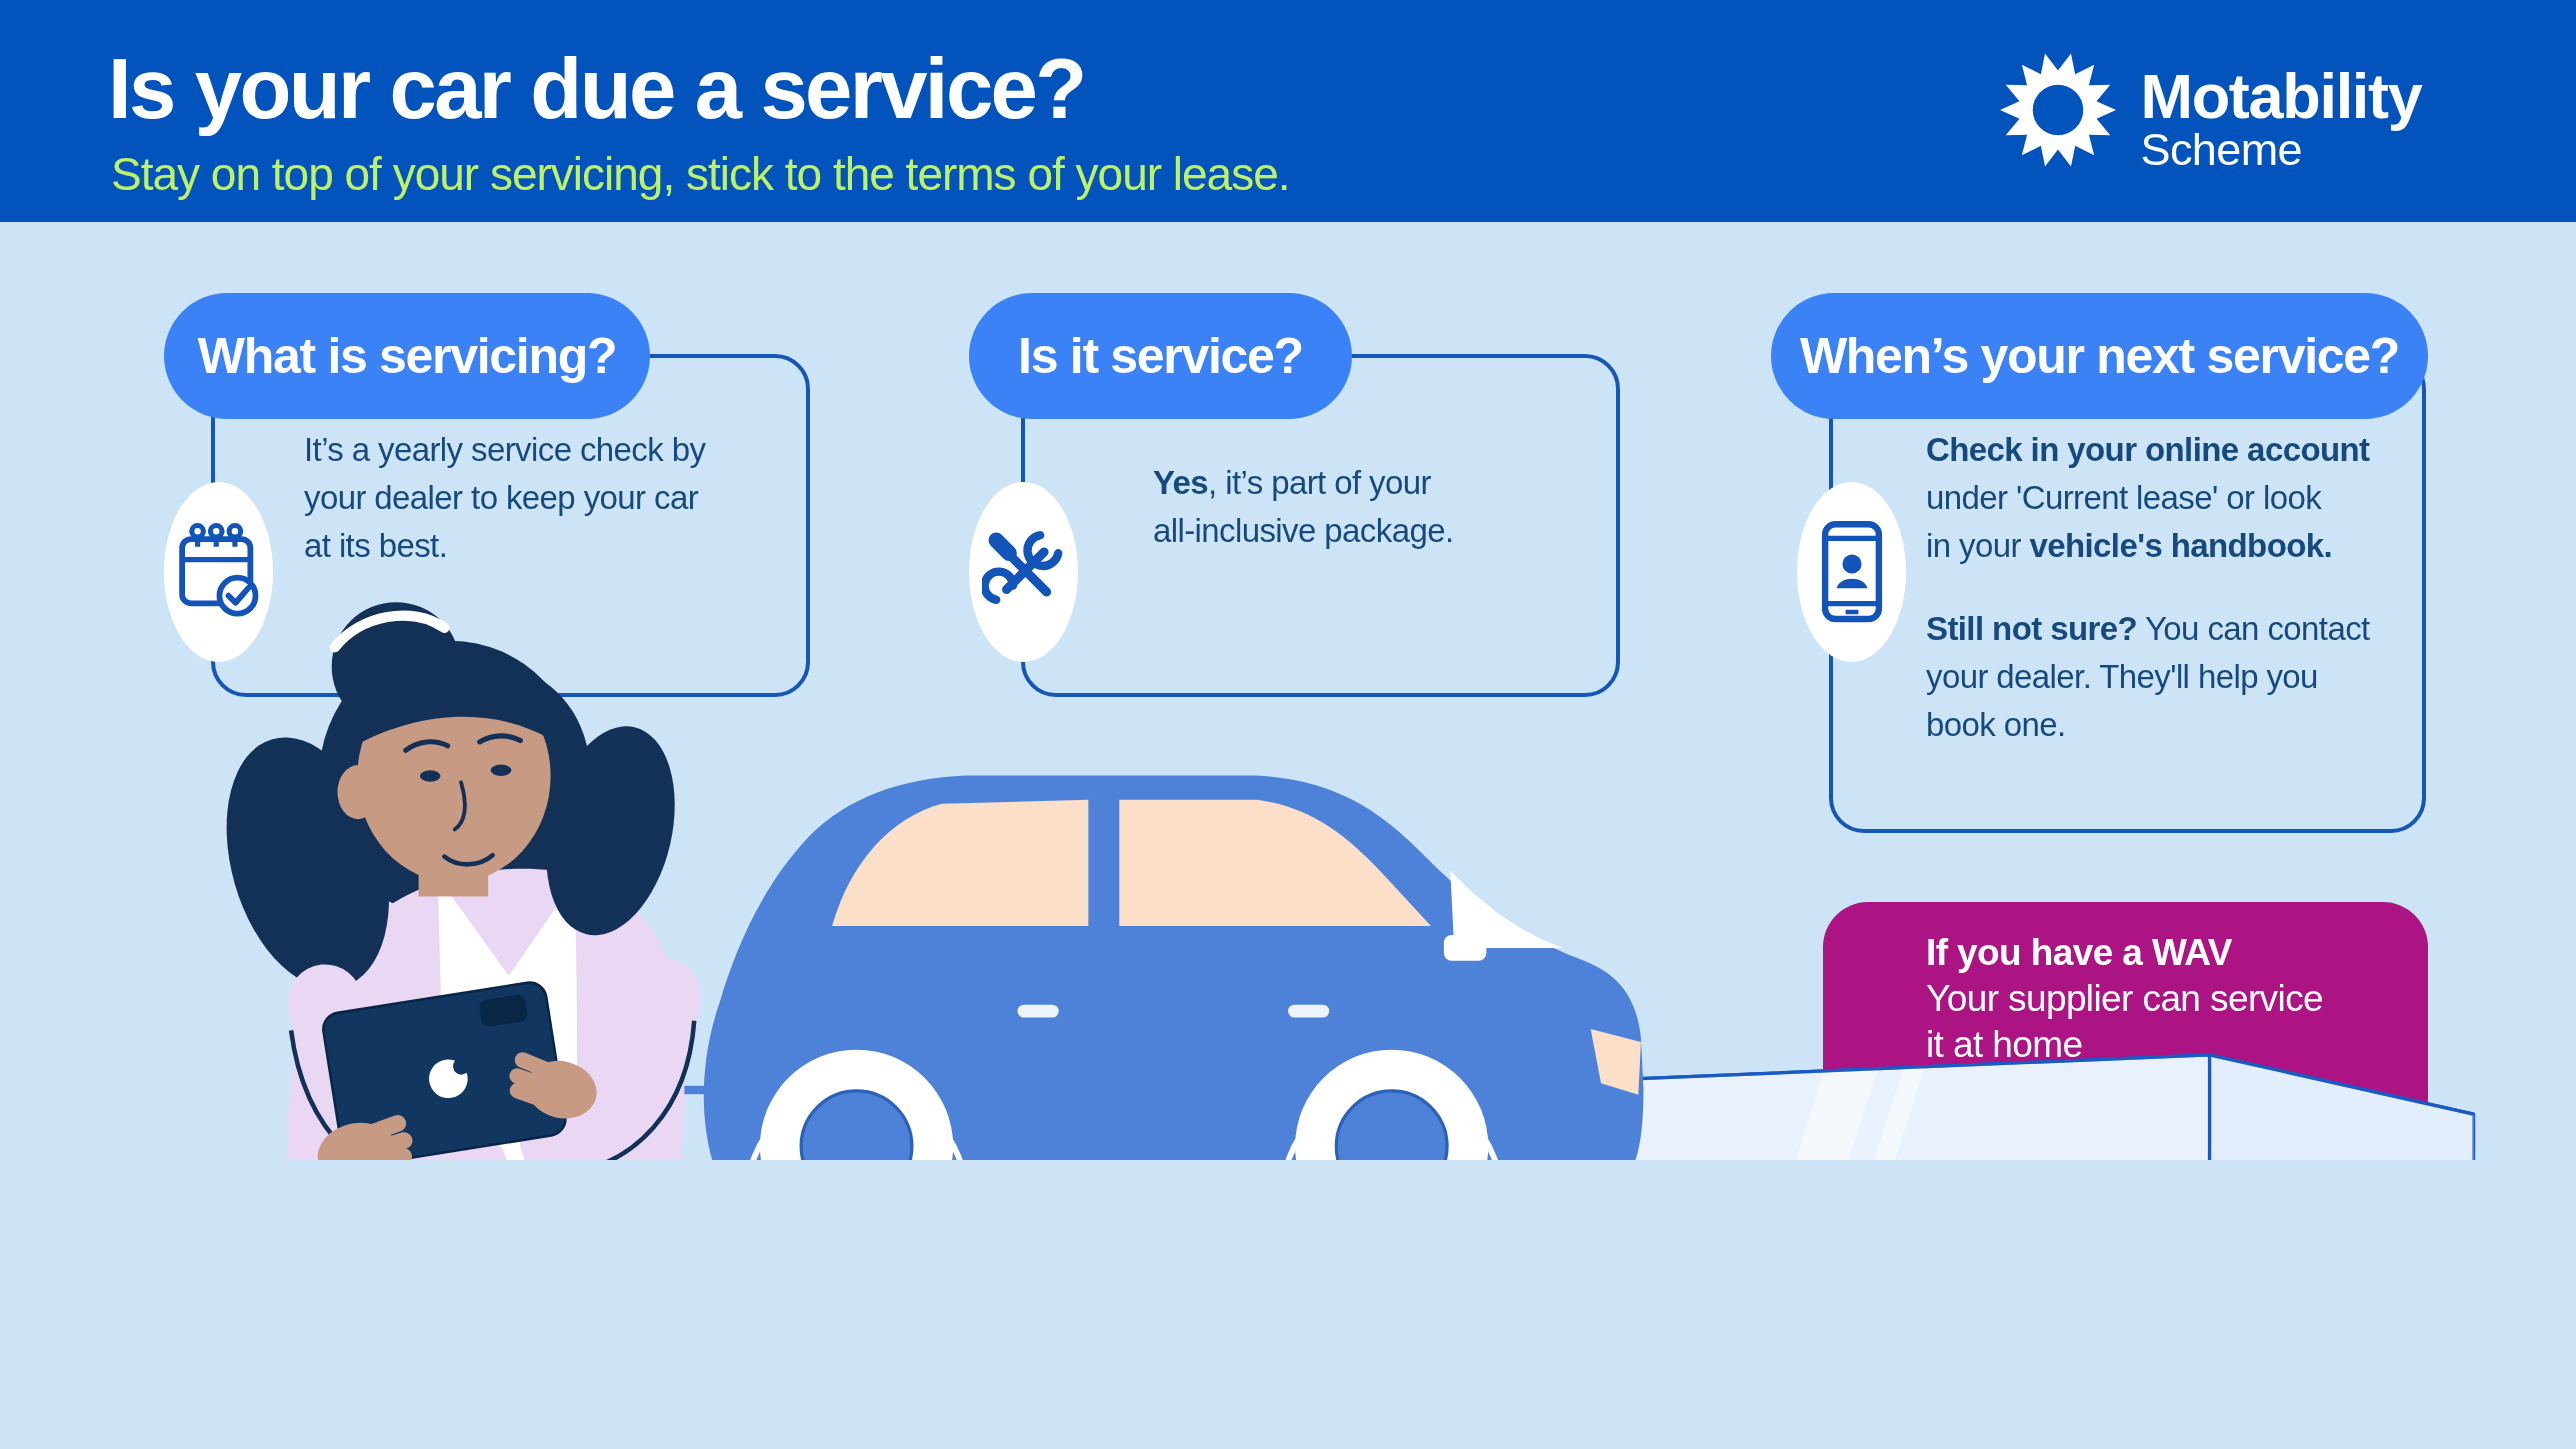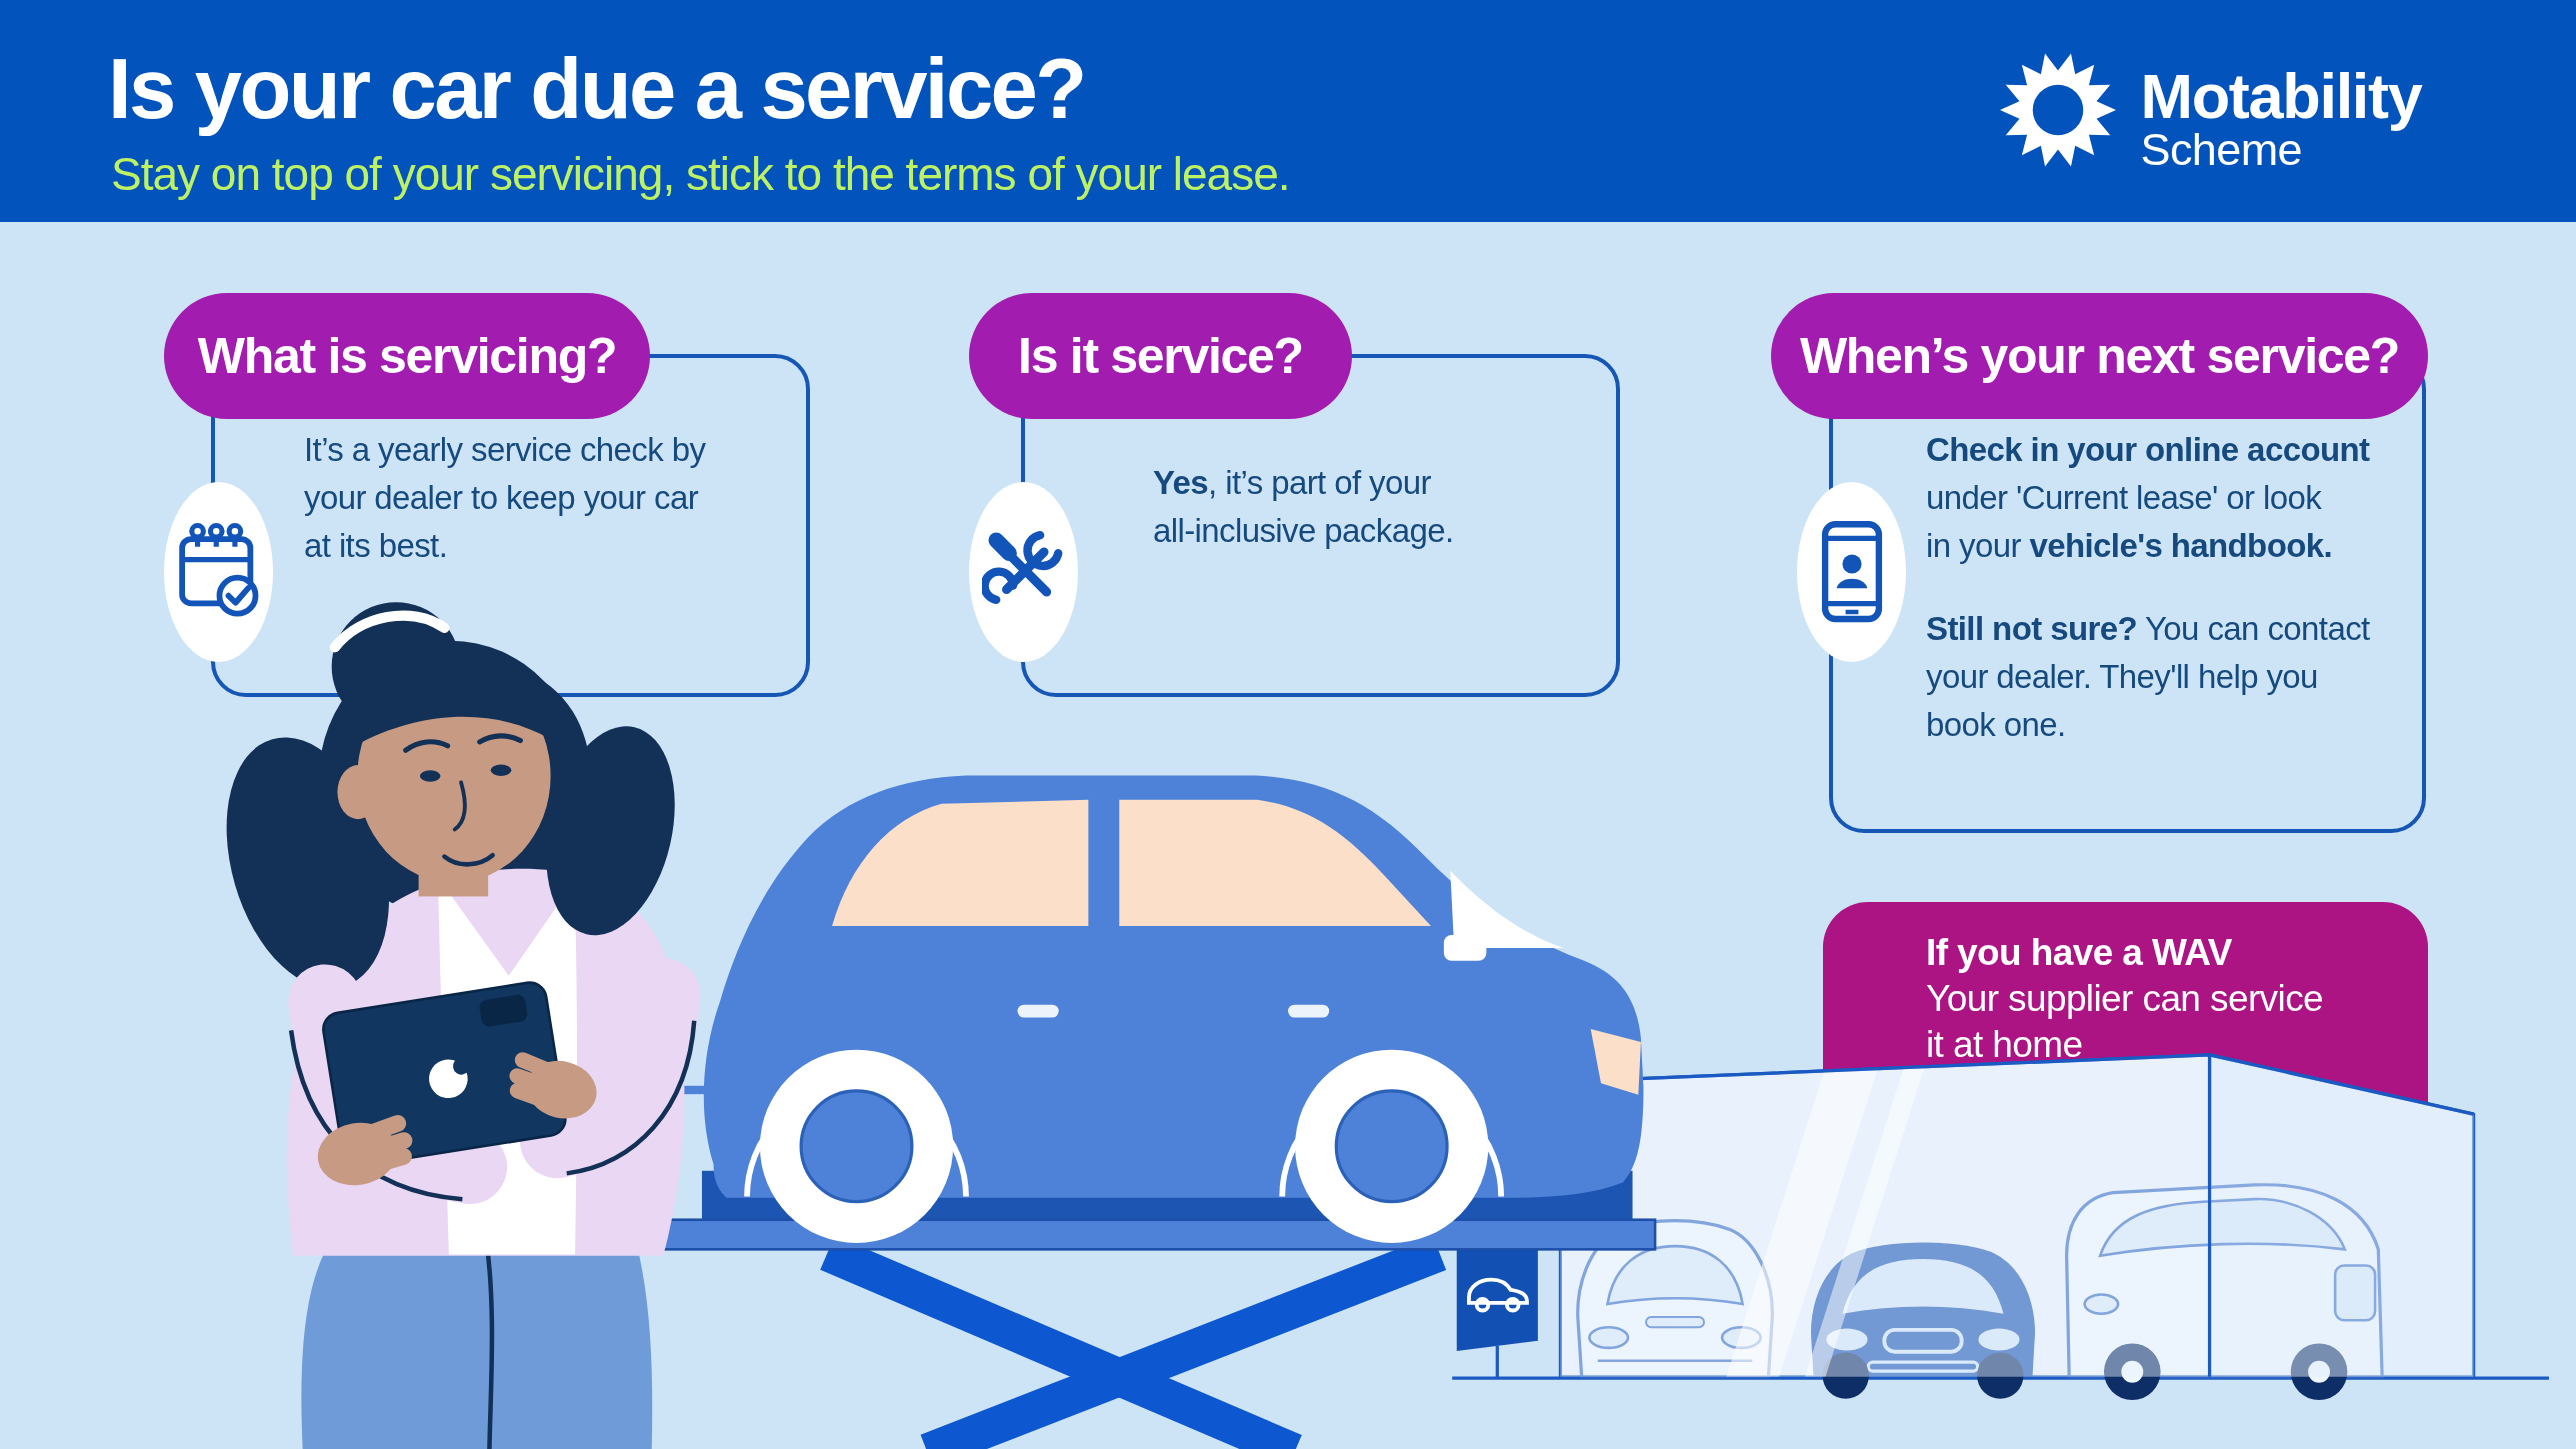--- a/index.html
+++ b/index.html
@@ -1,34 +1,34 @@
 <!DOCTYPE html>
 <html style="font-size:10.3px"><head>
 <meta charset="utf-8">
 <style>
   html,body{margin:0;padding:0;background:#cde4f7;}
-  #stage{position:relative;width:2576px;height:1449px;overflow:hidden;
+  #stage{position:relative;width:2576px;height:1160px;overflow:hidden;
          background:#cde4f7;font-family:"Liberation Sans",sans-serif;}
   
   .header{position:absolute;left:0;top:0;width:2576px;height:222px;background:#0253bc;}
   .header-title{position:absolute;left:108px;top:40px;color:#fff;font-weight:700;
                 font-size:85px;letter-spacing:-2.6px;white-space:nowrap;}
   .header-sub{position:absolute;left:111px;top:147px;color:#bef264;font-size:46px;
               letter-spacing:-1px;white-space:nowrap;font-weight:400;}
   .logo{position:absolute;left:2000px;top:52px;display:flex;align-items:flex-start;}
   .logo-star{width:116px;height:116px;}
   .logo-text{margin-left:24.5px;color:#fff;line-height:0.98;margin-top:14px;}
   .logo-text .l1{font-size:63px;font-weight:700;letter-spacing:-1.3px;}
   .logo-text .l2{font-size:45px;font-weight:400;letter-spacing:-0.6px;}
   
   .card-box{position:absolute;border:4.5px solid #1657b5;border-radius:35px;background:transparent;}
   #box1{left:211px;top:354px;width:591px;height:335px;}
   #box2{left:1021px;top:354px;width:591px;height:335px;}
   #box3{left:1829px;top:354px;width:589px;height:471px;}
-  .pill{position:absolute;top:293px;height:126px;background:#a21caf;border-radius:77px;
+  .pill{position:absolute;top:293px;height:126px;background:#3b82f6;border-radius:77px;
         display:flex;align-items:center;justify-content:center;color:#fff;font-weight:700;
         font-size:50px;letter-spacing:-1.3px;white-space:nowrap;}
   #pill1{left:164px;width:486px;}
   #pill2{left:969px;width:383px;}
   #pill3{left:1771px;width:657px;}
   .icon-ellipse{position:absolute;top:482px;width:109px;height:180px;background:#fff;
                 border-radius:50%;display:flex;align-items:center;justify-content:center;}
   #ell1{left:164px;} #ell2{left:969px;} #ell3{left:1797px;}
   .para{position:absolute;color:#164a7e;font-size:33px;line-height:48px;
         letter-spacing:-0.6px;white-space:nowrap;}

